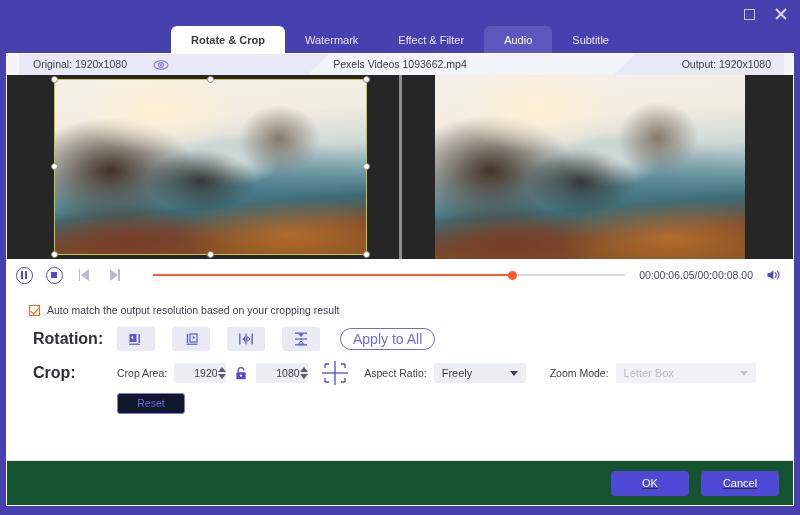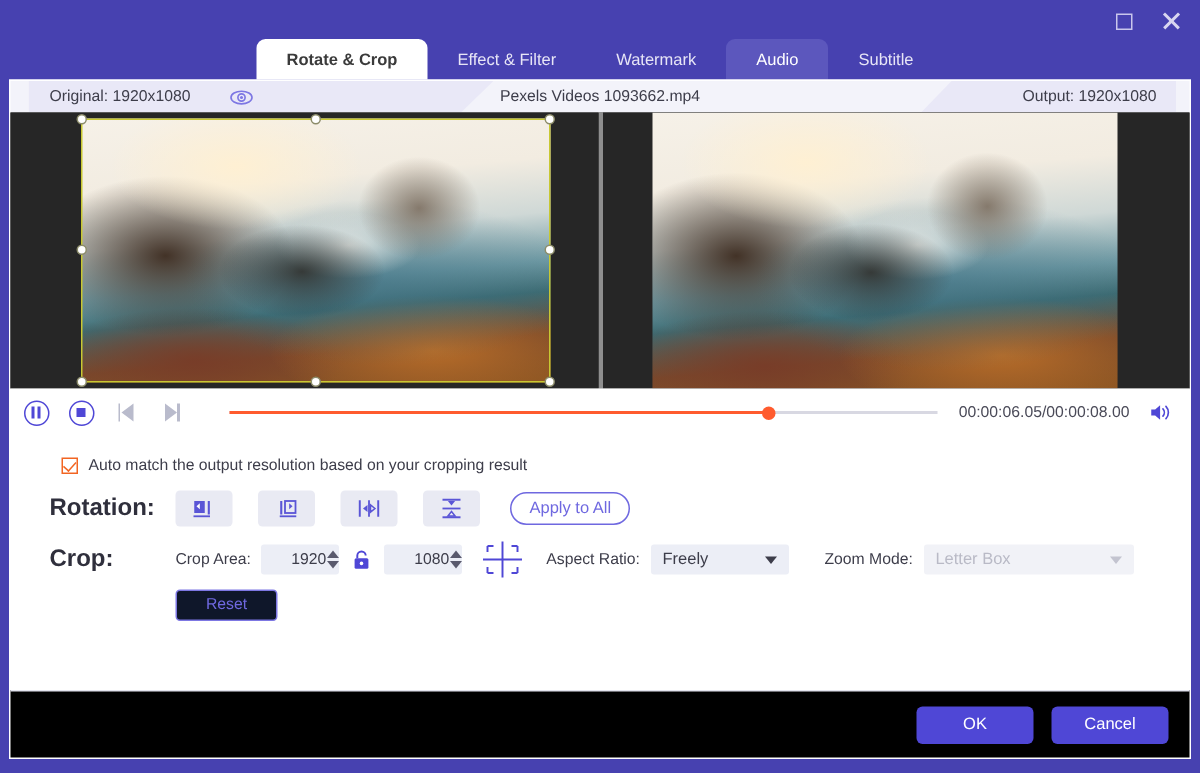--- a/index.html
+++ b/index.html
@@ -104,31 +104,31 @@
   .track .rail { position:absolute; left:0; right:0; height:2px; background:#d8d8e2; }
   .track .fill { position:absolute; left:0; height:2.5px; background:#ff5b2e; }
   .track .knob { position:absolute; width:9px; height:9px; border-radius:50%; background:#ff5b2e; margin-left:-4px; }
   .timecode { font-size:10.5px; color:#4a4a58; white-space:nowrap; }
   .vol { width:26px; height:26px; margin:0 6px 0 8px; display:flex; align-items:center; justify-content:center; cursor:pointer; }
 
   
   .controls { position:relative; width:100%; height:160px; background:#fff; padding:8px 0 0 0; }
   .row { display:flex; align-items:center; }
 
-  .chk-row { padding-left:34px; height:22px; }
+  .chk-row { padding-left:22px; height:22px; }
   .chkbox { width:11px; height:11px; border:1.4px solid #f26522; position:relative; margin-right:7px; cursor:pointer; }
   .chkbox:after{ content:""; position:absolute; left:2px; top:0px; width:4px; height:7px; border:solid #f26522; border-width:0 1.6px 1.6px 0; transform:rotate(42deg); }
   .chk-label { font-size:10.5px; color:#3d3d4a; }
 
   .rot-row { height:36px; padding-left:26px; }
   .rowlabel { font-size:16px; font-weight:bold; color:#2f2f3c; width:84px; }
   .iconbtn { width:38px; height:24px; background:#e9eaf3; border-radius:3px; display:flex; align-items:center; justify-content:center; margin-right:17px; cursor:pointer; }
   .btn-outline {
     height:22px; padding:0 12px; border:1px solid #6f68e0; border-radius:11px;
-    color:#6f68e0; font-size:11px; display:flex; align-items:center; justify-content:center;
+    color:#6f68e0; font-size:14px; display:flex; align-items:center; justify-content:center;
     background:#fff; cursor:pointer; margin-left:3px;
   }
 
   .crop-row { height:32px; padding-left:26px; }
   .sublabel { font-size:10.5px; color:#3d3d4a; margin-right:7px; }
   .spin { width:52px; height:20px; background:#eceef6; border-radius:2px; display:flex; align-items:center; cursor:text; }
   .spin .val { flex:1; padding-left:20px; font-size:10.5px; color:#3d3d4a; }
   .spin .arrows { width:14px; display:flex; flex-direction:column; align-items:center; justify-content:center; gap:2px; padding-right:3px; }
   .spin .arrows i { display:block; width:0; height:0; border-style:solid; cursor:pointer; }
   .spin .arrows i.up { border-width:0 4px 5px 4px; border-color:transparent transparent #5a5a6d transparent; }
@@ -146,22 +146,22 @@
   .reset-row { height:28px; padding-left:26px; }
   .btn-reset {
     width:68px; height:21px; border:1px solid #7d77e3; border-radius:3px;
     color:#6f68e0; font-size:10.5px; display:flex; align-items:center; justify-content:center;
     background:#0f172a; cursor:pointer;
   }
 
   
   .footer {
     position:absolute; left:0; bottom:0; width:100%; height:45px;
-    background:#000000; border-top:1px solid #e3e4ef;
-    display:flex; align-items:center; justify-content:flex-end; padding-right:14px; gap:12px;
+    background:#14532d; border-top:1px solid #e3e4ef;
+    display:flex; align-items:center; justify-content:flex-end; padding-right:14px; gap:12px;text-decoration:underline;
   }
   .btn-primary {
     width:78px; height:25px; border-radius:4px; background:#4f47d6; color:#fff;
     font-size:11px; display:flex; align-items:center; justify-content:center; cursor:pointer;
   }
 </style>
 </head>
 <body>
 
 <div class="window">
@@ -175,24 +175,24 @@
         <div class="ic-close"></div>
       </div>
     </div>
   </div>
 
   <div class="tabs">
     <div class="tab active">
       <span>Rotate &amp; Crop</span>
     </div>
     <div class="tab">
+      <span>Watermark</span>
+    </div>
+    <div class="tab">
       <span>Effect &amp; Filter</span>
-    </div>
-    <div class="tab">
-      <span>Watermark</span>
     </div>
     <div class="tab hover">
       <span>Audio</span>
     </div>
     <div class="tab">
       <span>Subtitle</span>
     </div>
   </div>
 
   <div class="panel">

